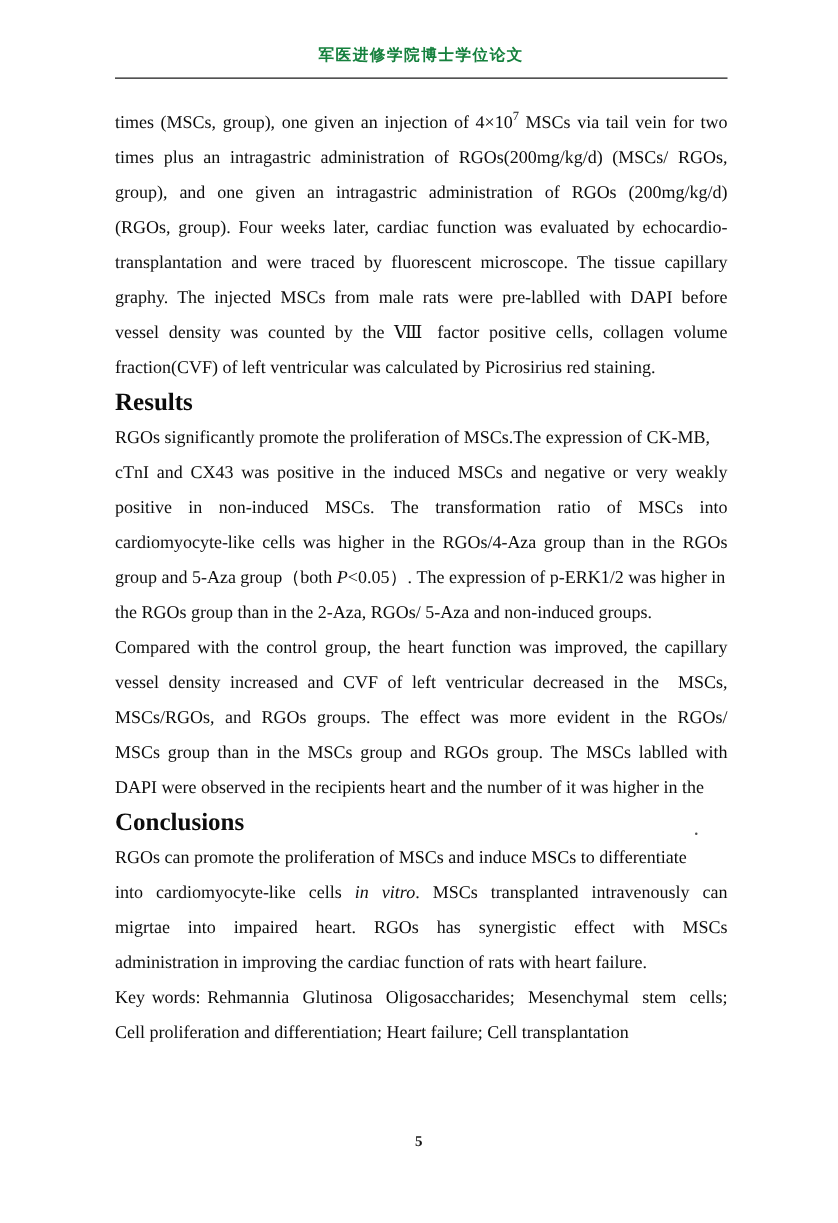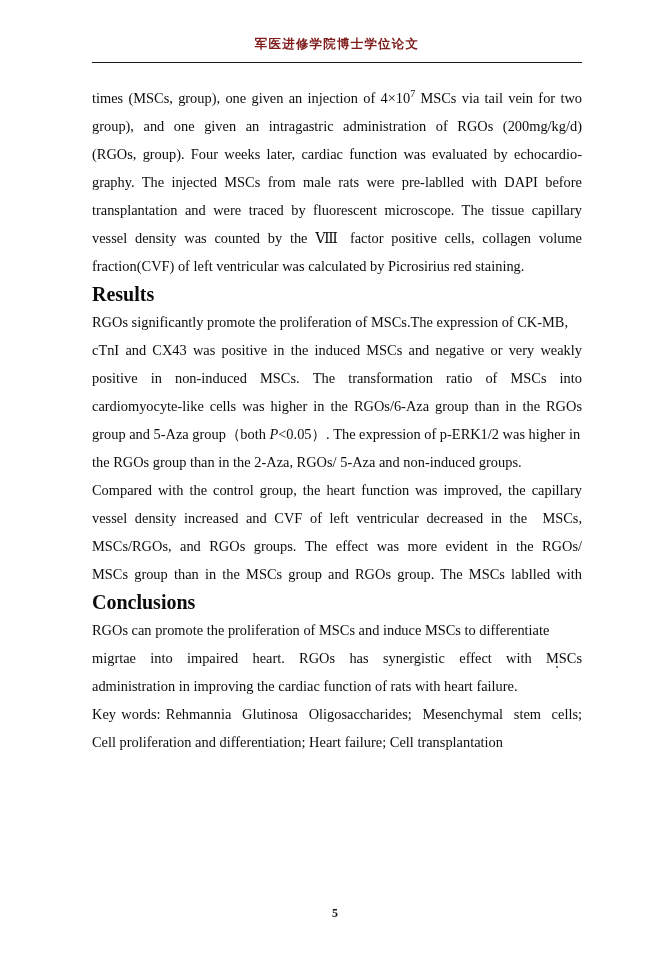--- a/index.html
+++ b/index.html
@@ -27,21 +27,21 @@
   .header {
     position: absolute;
     left: 92px;
     top: 36px;
     width: 490px;
     text-align: center;
     font-family: "DejaVu Serif", "Liberation Serif", serif;
     font-size: 12.5px;
     font-weight: 700;
     letter-spacing: 1.2px;
-    color: #7f1d1d;
+    color: #15803d;
     white-space: nowrap;
   }
   .header-rule {
     position: absolute;
     left: 92px;
     top: 62px;
     width: 490px;
     height: 0;
     border-top: 1.6px solid #1a1a1a;
   }
@@ -117,50 +117,53 @@
 
 <div class="page">
 
   <div class="header">军医进修学院博士学位论文</div>
   <div class="header-rule"></div>
 
   <div class="body-block">
 
     <div class="lines">
       <span class="ln">times (MSCs, group), one given an injection of 4×10<sup class="exp">7</sup>&nbsp;MSCs via tail vein for two</span>
+      <span class="ln">times plus an intragastric administration of RGOs(200mg/kg/d) (MSCs/ RGOs,</span>
       <span class="ln">group), and one given an intragastric administration of RGOs (200mg/kg/d)</span>
       <span class="ln">(RGOs, group). Four weeks later, cardiac function was evaluated by echocardio-</span>
+      <span class="ln">transplantation and were traced by fluorescent microscope. The tissue capillary</span>
       <span class="ln">graphy. The injected MSCs from male rats were pre-lablled with DAPI before</span>
-      <span class="ln">transplantation and were traced by fluorescent microscope. The tissue capillary</span>
       <span class="ln">vessel density was counted by the <span class="roman8">Ⅷ</span> factor positive cells, collagen volume</span>
       <span class="ln nojust">fraction(CVF) of left ventricular was calculated by Picrosirius red staining.</span>
     </div>
 
     <h2 class="section">Results</h2>
 
     <div class="lines">
       <span class="ln nojust">RGOs significantly promote the proliferation of MSCs.The expression of CK-MB,</span>
       <span class="ln">cTnI and CX43 was positive in the induced MSCs and negative or very weakly</span>
       <span class="ln">positive&nbsp;&nbsp;in&nbsp;&nbsp;non-induced&nbsp;&nbsp;MSCs.&nbsp;&nbsp;The&nbsp;&nbsp;transformation&nbsp;&nbsp;ratio&nbsp;&nbsp;of&nbsp;&nbsp;MSCs&nbsp;&nbsp;into</span>
-      <span class="ln">cardiomyocyte-like cells was higher in the RGOs/6-Aza group than in the RGOs</span>
+      <span class="ln">cardiomyocyte-like cells was higher in the RGOs/4-Aza group than in the RGOs</span>
       <span class="ln nojust">group and 5-Aza group<span>（</span>both <span class="it">P</span>&lt;0.05<span>）</span>. The expression of p-ERK1/2 was higher in</span>
       <span class="ln nojust">the RGOs group than in the 2-Aza, RGOs/ 5-Aza and non-induced groups.</span>
     </div>
 
     <div class="lines">
       <span class="ln">Compared with the control group, the heart function was improved, the capillary</span>
       <span class="ln">vessel&nbsp;density&nbsp;increased&nbsp;and&nbsp;CVF&nbsp;of&nbsp;left&nbsp;ventricular&nbsp;decreased&nbsp;in&nbsp;the&nbsp;&nbsp;MSCs,</span>
       <span class="ln">MSCs/RGOs,&nbsp;&nbsp;and&nbsp;&nbsp;RGOs&nbsp;&nbsp;groups.&nbsp;&nbsp;The&nbsp;&nbsp;effect&nbsp;&nbsp;was&nbsp;&nbsp;more&nbsp;&nbsp;evident&nbsp;&nbsp;in&nbsp;&nbsp;the&nbsp;&nbsp;RGOs/</span>
       <span class="ln">MSCs group than in the MSCs group and RGOs group. The MSCs lablled with</span>
+      <span class="ln nojust">DAPI were observed in the recipients heart and the number of it was higher in the</span>
     </div>
 
     <h2 class="section">Conclusions</h2>
 
     <div class="lines">
       <span class="ln nojust">RGOs can promote the proliferation of MSCs and induce MSCs to differentiate</span>
+      <span class="ln">into cardiomyocyte-like cells <span class="it">in vitro</span>. MSCs transplanted intravenously can</span>
       <span class="ln">migrtae&nbsp;&nbsp;into&nbsp;&nbsp;impaired&nbsp;&nbsp;heart.&nbsp;&nbsp;RGOs&nbsp;&nbsp;has&nbsp;&nbsp;synergistic&nbsp;&nbsp;effect&nbsp;&nbsp;with&nbsp;&nbsp;MSCs</span>
       <span class="ln nojust">administration in improving the cardiac function of rats with heart failure.</span>
     </div>
 
     <div class="lines">
       <span class="ln"><span class="bd">Key words:</span>&nbsp;Rehmannia&nbsp;&nbsp;Glutinosa&nbsp;&nbsp;Oligosaccharides;&nbsp;&nbsp;Mesenchymal&nbsp;&nbsp;stem&nbsp;&nbsp;cells;</span>
       <span class="ln nojust">Cell proliferation and differentiation; Heart failure; Cell transplantation</span>
     </div>
 
   </div>

